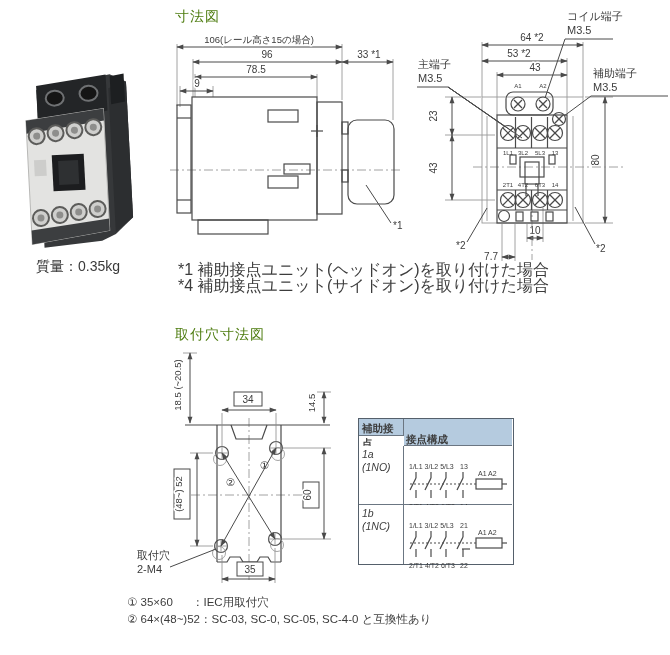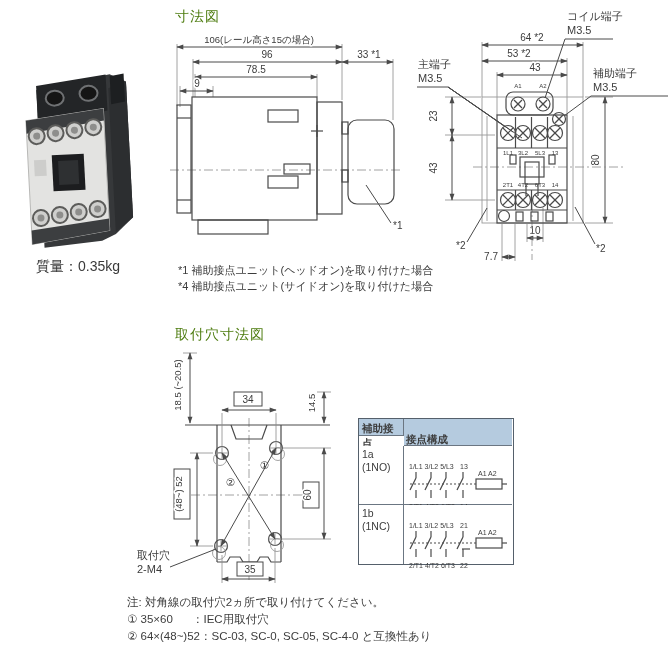--- a/index.html
+++ b/index.html
@@ -1,21 +1,21 @@
 <!DOCTYPE html>
 <html><head>
 <meta charset="utf-8">
 <style>
   html,body{margin:0;padding:0;background:#fff;}
   .canvas{position:relative;width:670px;height:655px;background:#ffffff;
           font-family:"Liberation Sans","DejaVu Sans",sans-serif;color:#3c3c3c;overflow:hidden;}
   .abs{position:absolute;}
   .sec-title{font-size:14px;color:#4d7c0f;letter-spacing:1px;}
   .caption{font-size:14px;color:#3a3a3a;}
-  .fnotes{font-size:11px;line-height:16px;color:#3c3c3c;}
+  .fnotes{font-size:16px;line-height:16px;color:#3c3c3c;}
   .bnotes{font-size:11.5px;line-height:17px;color:#3c3c3c;}
   .bnotes div{white-space:pre;}
   svg{display:block;}
   svg text{fill:#3c3c3c;}
   .dln{stroke:#4a4a4a;stroke-width:1;fill:none;}          
   .eln{stroke:#8a8a8a;stroke-width:0.8;fill:none;}        
   .oln{stroke:#4a4a4a;stroke-width:1.2;fill:none;}        
   .lln{stroke:#9a9a9a;stroke-width:0.9;fill:none;}        
   .cln{stroke:#8a8a8a;stroke-width:0.8;fill:none;stroke-dasharray:9 3 2 3;} 
   .dim{font-size:10px;paint-order:stroke;stroke:#fff;stroke-width:3px;stroke-linejoin:round;}
@@ -26,21 +26,21 @@
   
   .tbl{position:absolute;left:358px;top:418px;width:154px;border:1.5px solid #55606b;
        background:#fff;font-size:10.5px;}
   .trow{display:flex;}
   .tcell{box-sizing:border-box;border-right:1px solid #6b7682;border-bottom:1px solid #6b7682;}
   .tcell:last-child{border-right:none;}
   .trow:last-child .tcell{border-bottom:none;}
   .c1{width:45px;padding:2px 3px;}
   .c2{width:108px;padding:13px 2px;}
   .thead .tcell{background:#b5cbdf;font-weight:bold;height:17px;line-height:15px;}
-  .tlabel{background:#cddbe9;line-height:13px;}
+  .tlabel{background:#cddbe9;line-height:13px;font-style:italic;}
   .tbody-cell{height:59px;background:#fff;}
   .circ{font-size:7px;}
 </style>
 </head>
 <body>
 
 <div class="canvas">
 
   <svg class="abs" style="left:14px;top:70px" width="128" height="190" viewBox="0 0 128 190">
     <g transform="rotate(-3 64 90)">
@@ -414,18 +414,17 @@
             <line x1="96" y1="25" x2="101" y2="25"></line>
           </g>
           <text x="3" y="50">2/T1 4/T2 6/T3</text>
           <text x="54" y="50">22</text>
         </svg>
       </div>
     </div>
   </div>
 
   <div class="abs bnotes" style="left:127px;top:594px">
-    <div>注: 対角線の取付穴2ヵ所で取り付けてください。</div>
     <div>① 35×60      ：IEC用取付穴</div>
     <div>② 64×(48~)52：SC-03, SC-0, SC-05, SC-4-0 と互換性あり</div>
   </div>
 
 </div>
 
 </body></html>

